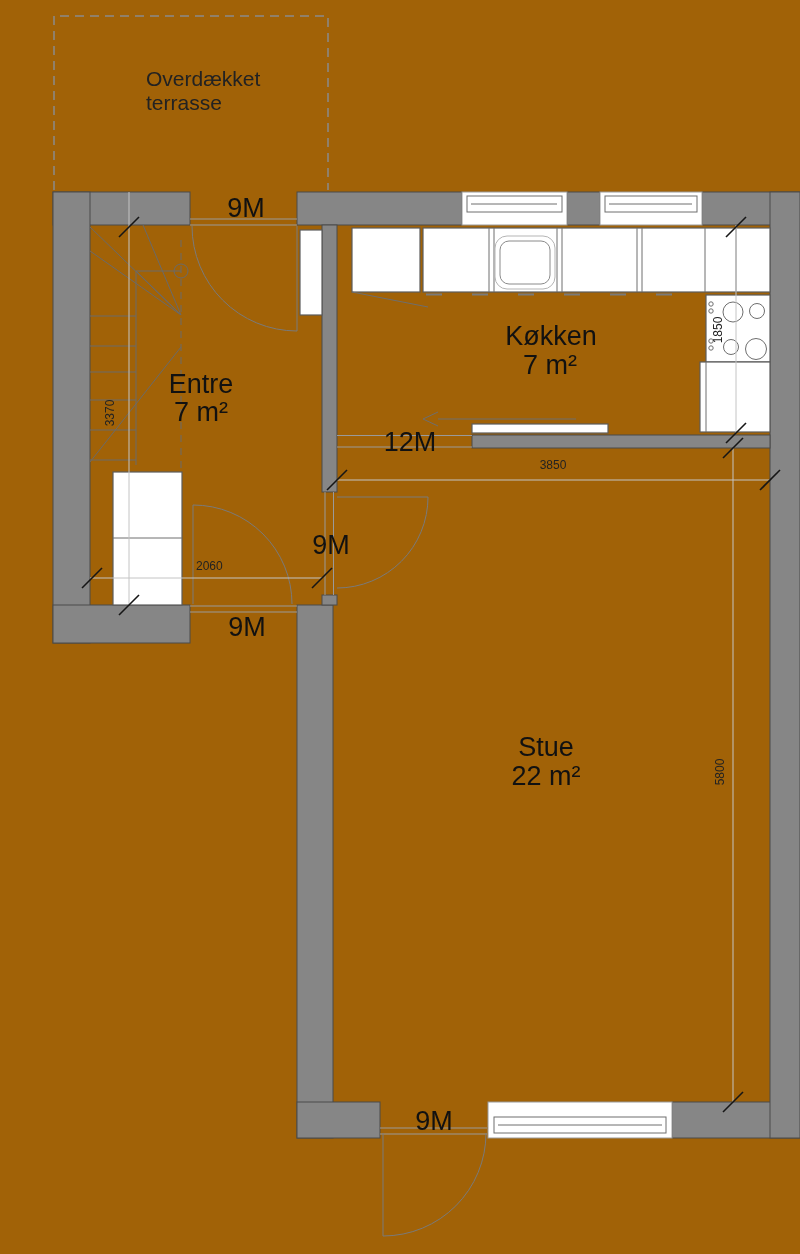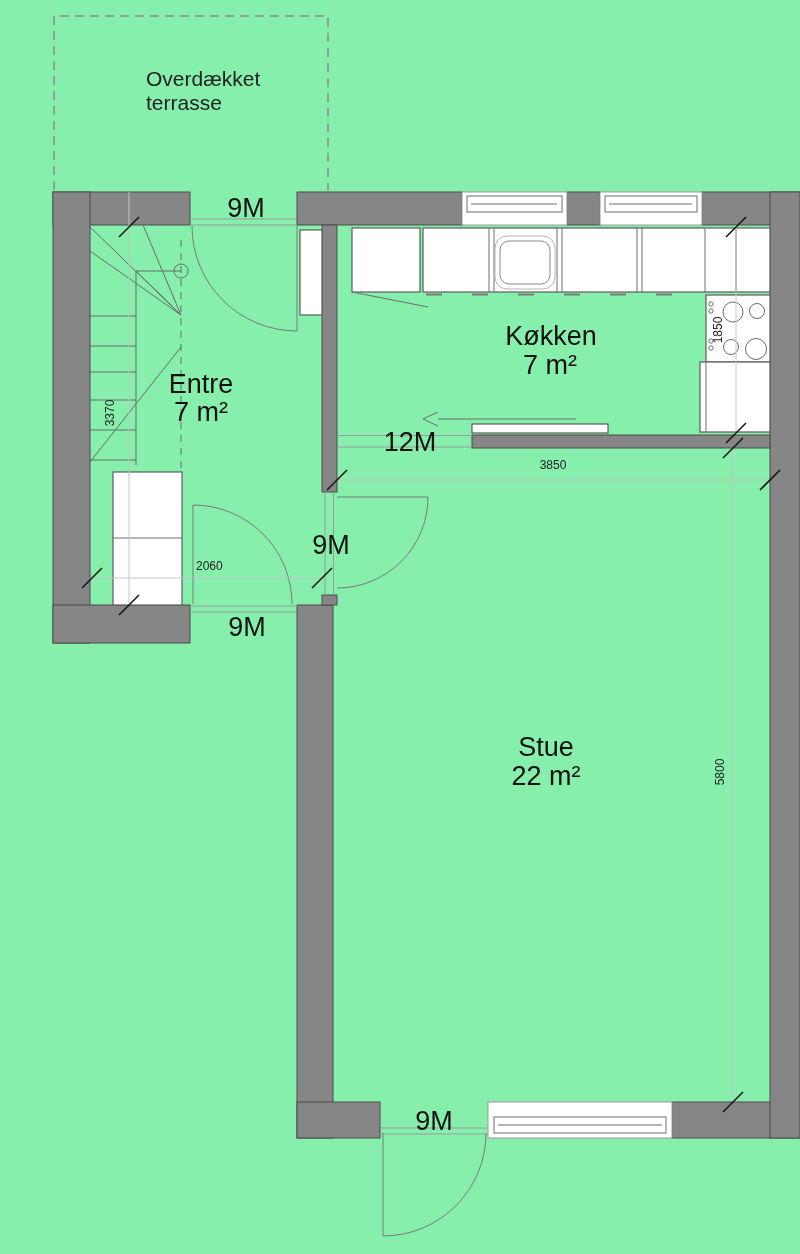--- a/index.html
+++ b/index.html
@@ -1,16 +1,16 @@
 <!DOCTYPE html>
 <html><head>
 <meta charset="utf-8">
 <style>
   html,body{margin:0;padding:0;background:#ffffff;}
-  .canvas{width:800px;height:1254px;position:relative;background:#86efac;overflow:hidden;}
+  .canvas{width:800px;height:1254px;position:relative;background:#a16207;overflow:hidden;}
   svg{display:block;}
   text{font-family:"Liberation Sans","DejaVu Sans",sans-serif;fill:#111;}
   .room-label{font-size:27px;}
   .module-label{font-size:27px;}
   .dim-label{font-size:12px;fill:#222;}
   .terrace-label{font-size:21px;fill:#222;}
   .wall{stroke:#4a4a4a;stroke-width:1;}
   .thin{stroke:#6e6e6e;stroke-width:1;fill:none;}
   .fixture{stroke:#5c5c5c;stroke-width:1.2;fill:#ffffff;}
   .jamb{stroke:#9a9a9a;stroke-width:1;fill:none;}

